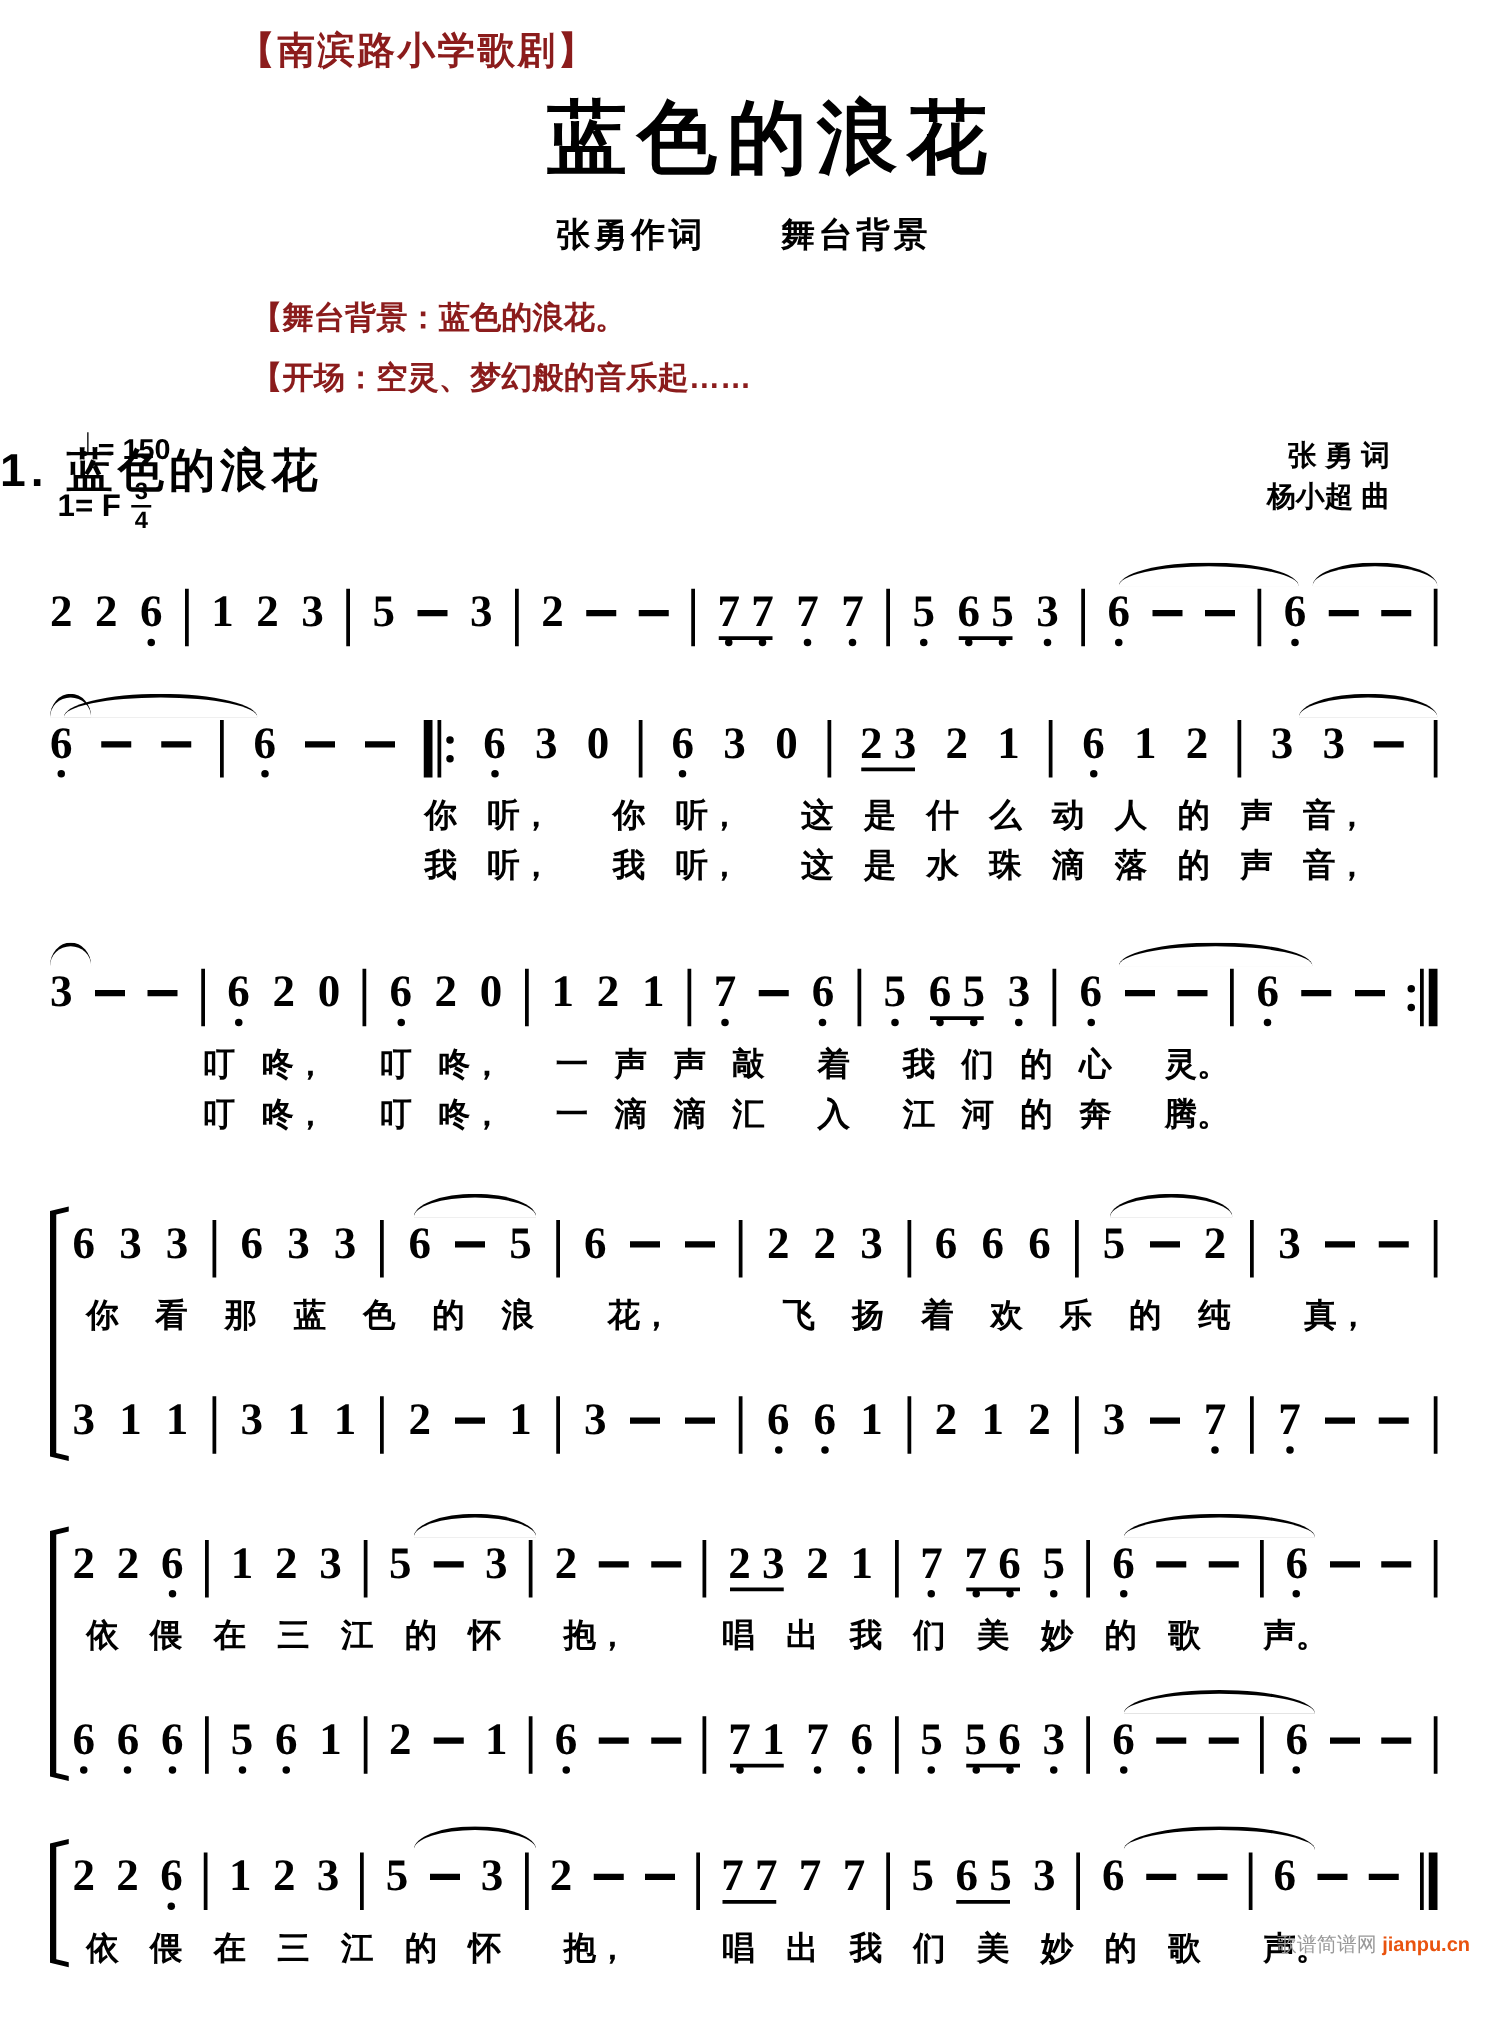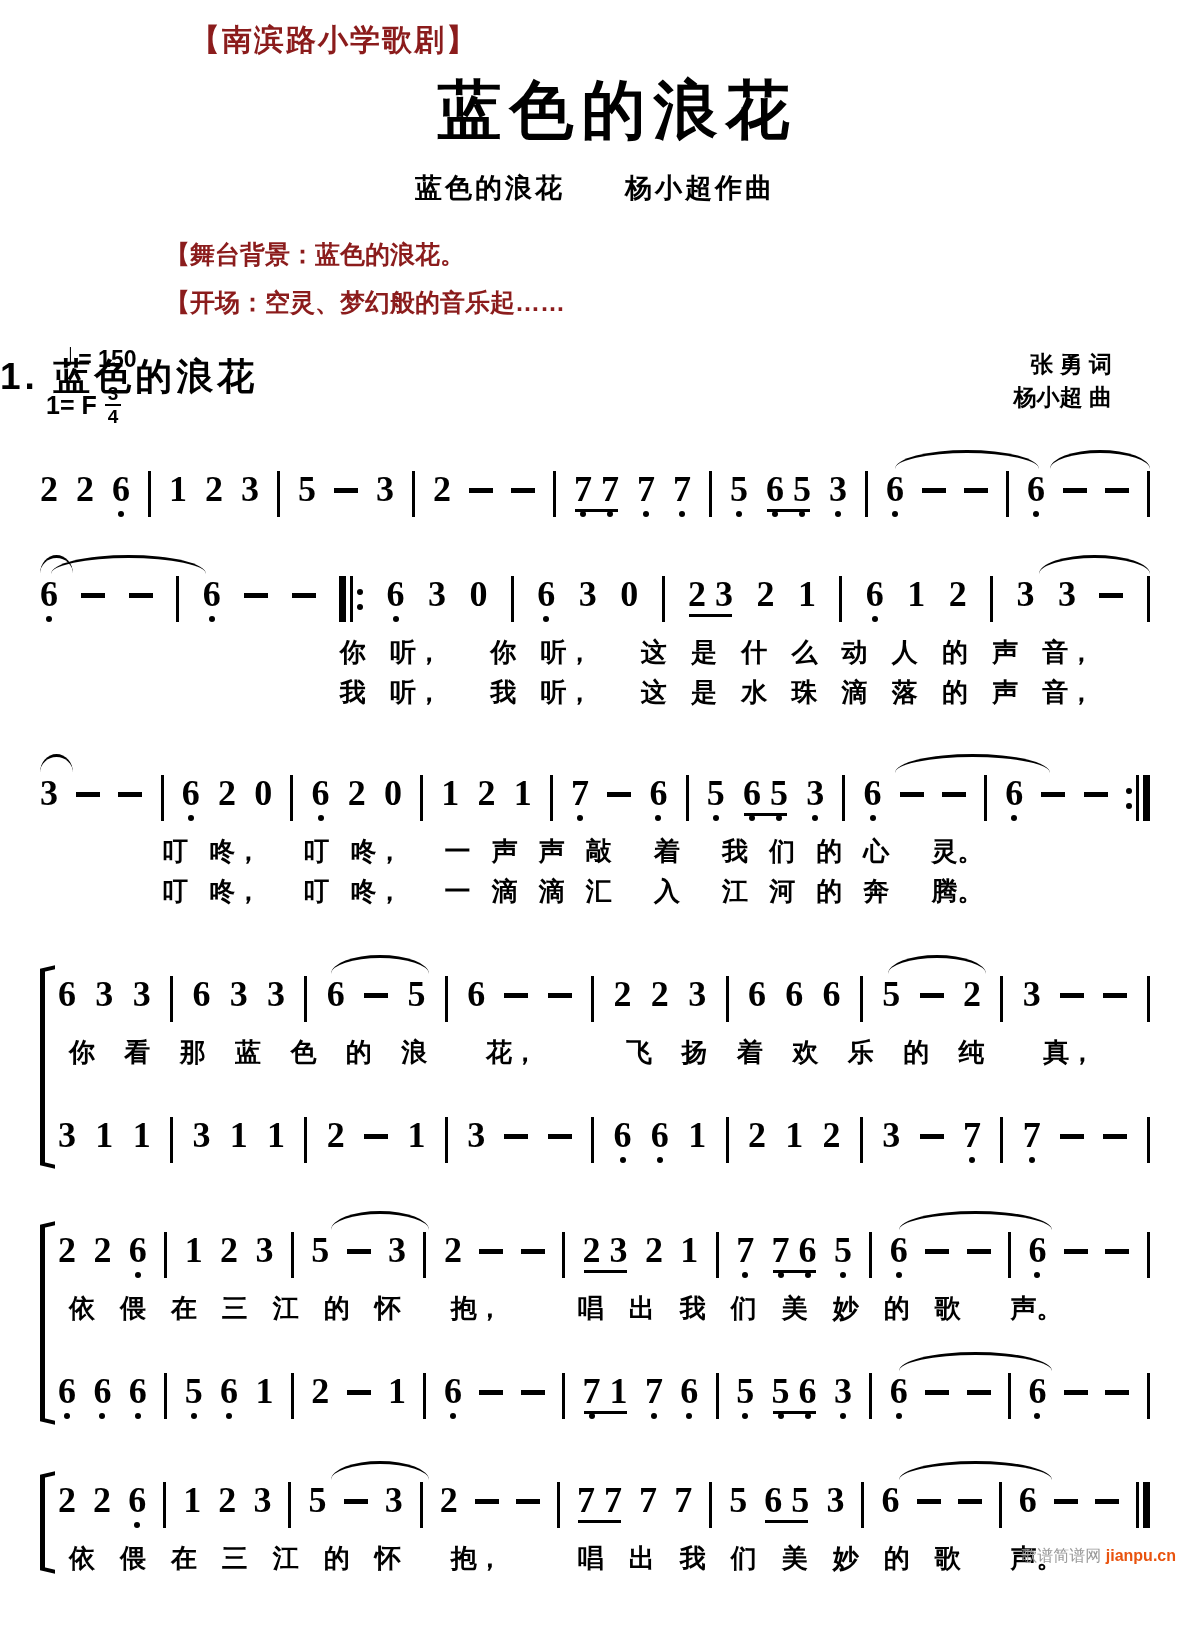--- a/index.html
+++ b/index.html
@@ -5,21 +5,21 @@
   :root{
     --red:#8b1c1c; --orange:#e9530e; --gray:#999;
   }
   html,body{margin:0;padding:0;background:#fff;}
   .page{width:1190px;height:1579px;position:relative;background:#fff;overflow:hidden;
         font-family:"Liberation Sans",sans-serif;color:#000;}
   .series{margin:20px 0 0 190px;font-size:30px;font-weight:bold;color:var(--red);letter-spacing:2px;}
   .title{text-align:center;font-size:64px;font-weight:900;margin-top:6px;letter-spacing:8px;margin-left:45px;}
   .credits{text-align:center;font-size:27px;font-weight:bold;margin-top:16px;letter-spacing:3px;}
   .directions{margin:30px 0 0 165px;color:var(--red);font-size:25px;font-weight:bold;line-height:36px;}
-  .directions .dir{margin-top:2px;}
+  .directions .dir{margin-top:2px;margin-left:36px;}
   .directions .dir:last-child{margin-top:12px;}
   .score-header{position:relative;height:92px;margin-top:26px;}
   .tempo{position:absolute;left:62px;top:0;font-size:23px;font-weight:bold;display:flex;align-items:flex-start;gap:4px;}
   .tempo .q{font-family:"DejaVu Sans",sans-serif;font-size:26px;line-height:22px;}
   .keysig{position:absolute;left:46px;top:38px;font-size:25px;font-weight:bold;display:flex;align-items:center;gap:8px;}
   .ts{display:inline-flex;flex-direction:column;align-items:center;font-size:19px;line-height:19px;font-weight:bold;}
   .ts .n{border-bottom:2px solid #000;padding:0 3px 1px;}
   .ts .d{padding-top:1px;}
   .song-title{position:absolute;left:0;right:0;top:6px;text-align:left;font-size:37px;font-weight:900;letter-spacing:4px;}
   .score-credits{position:absolute;right:78px;top:2px;text-align:right;font-size:23px;font-weight:bold;line-height:33px;}
@@ -54,21 +54,21 @@
   .site .sname{color:var(--gray);}
   .site .surl{color:var(--orange);font-weight:bold;}
 </style>
 </head>
 <body>
 
 <div class="page">
 
   <div class="series">【南滨路小学歌剧】</div>
   <div class="title">蓝色的浪花</div>
-  <div class="credits">蓝色的浪花　　杨小超作曲</div>
+  <div class="credits">张勇作词　　舞台背景</div>
 
   <div class="directions">
     <div class="dir">【舞台背景：蓝色的浪花。</div>
     <div class="dir">【开场：空灵、梦幻般的音乐起……</div>
   </div>
 
   <div class="score-header">
     <div class="tempo">
       <span class="q">♩</span>
       <span>= 150</span>

